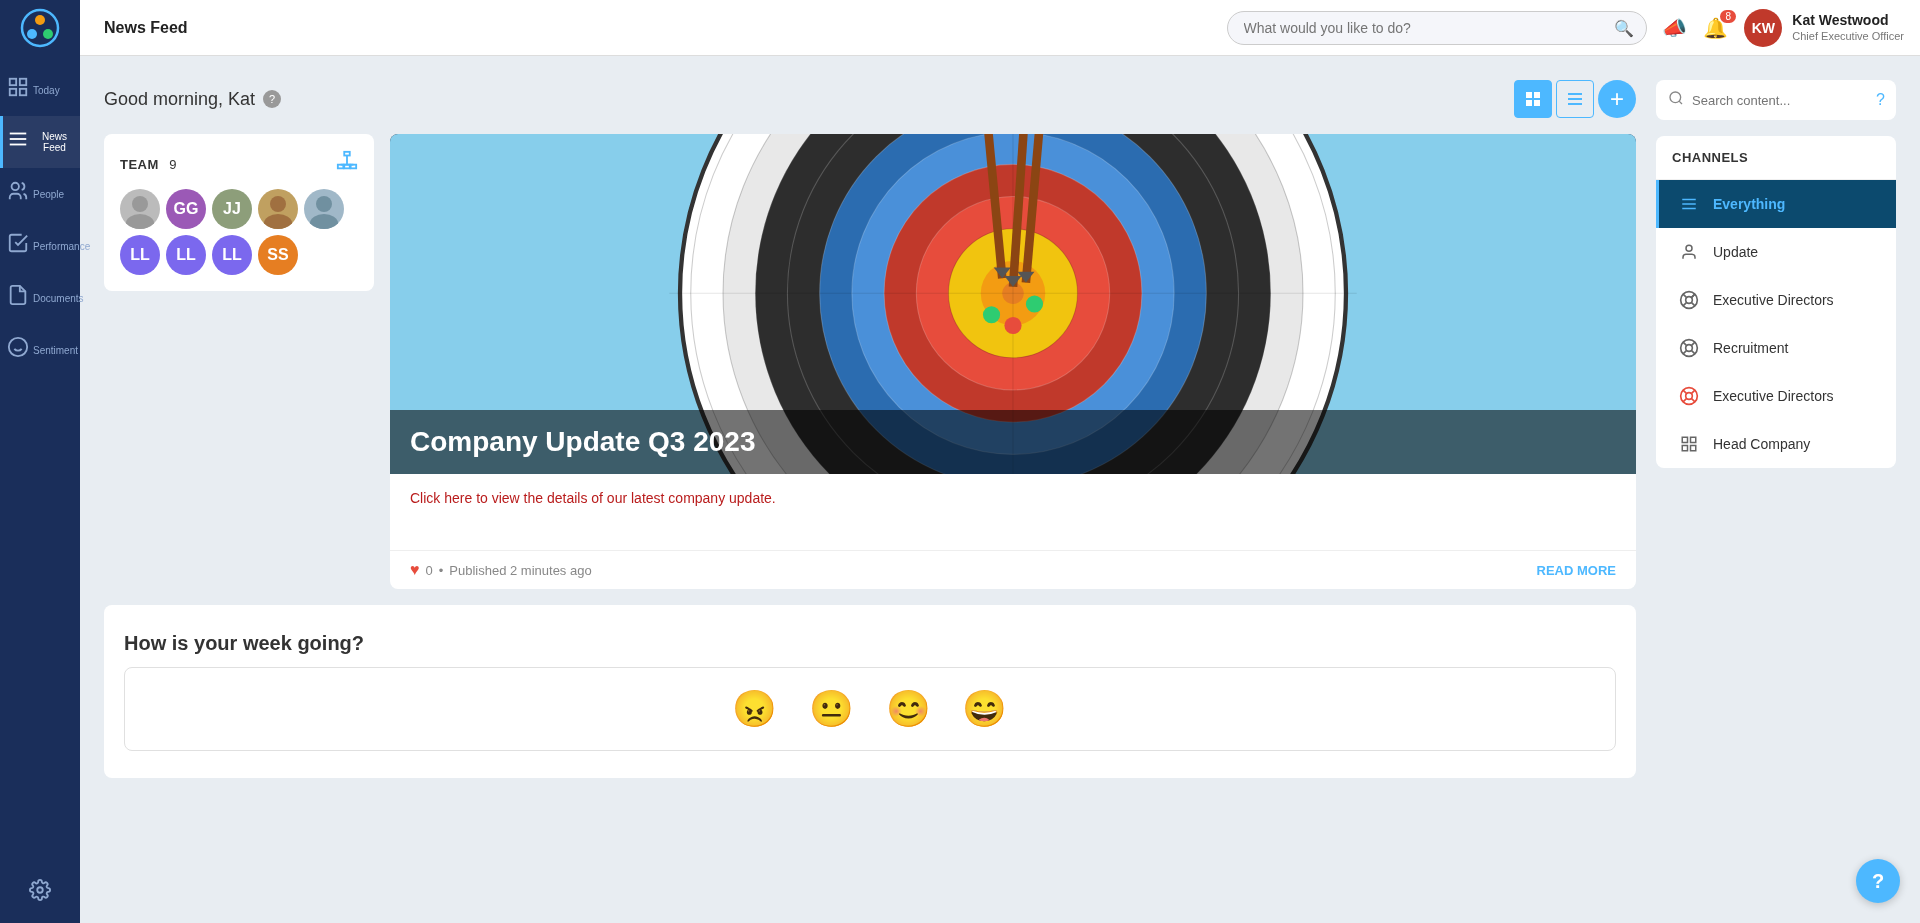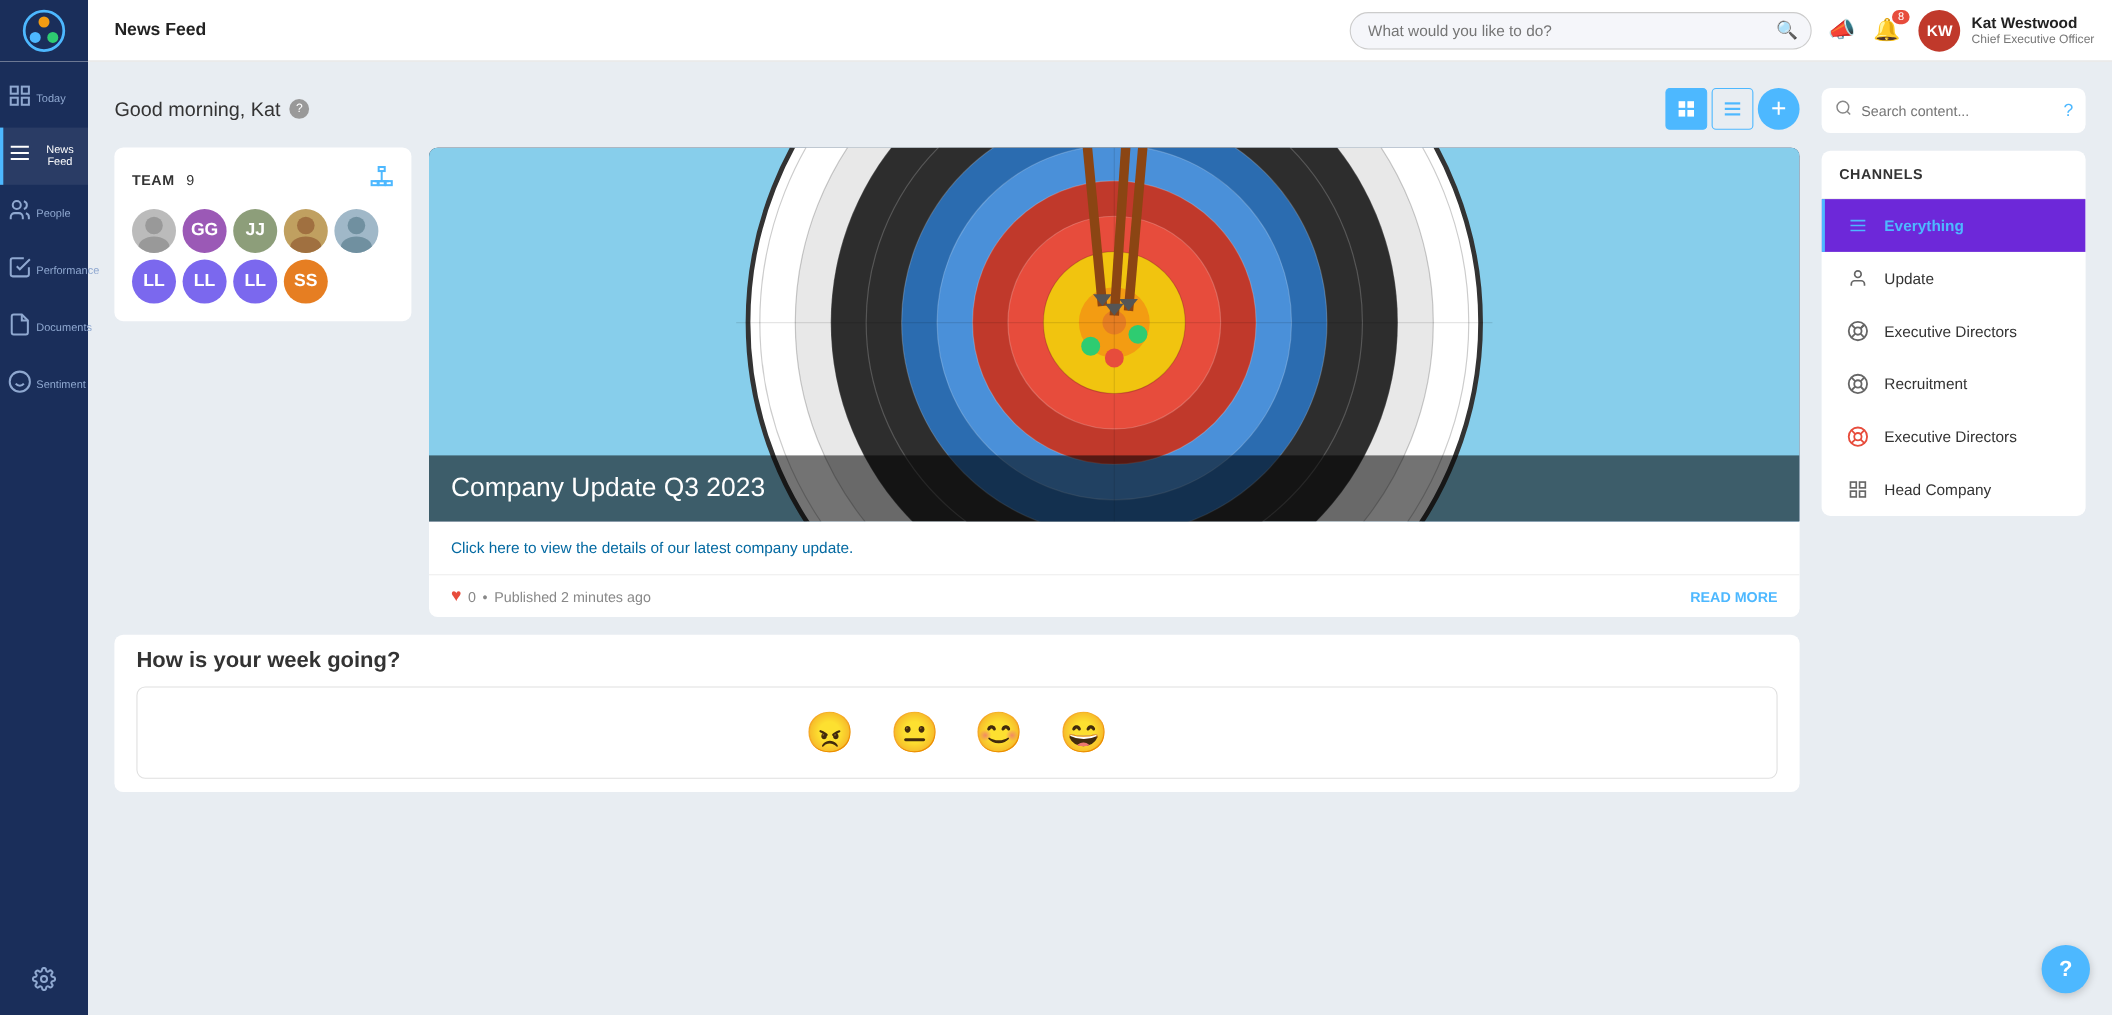--- a/index.html
+++ b/index.html
@@ -126,34 +126,34 @@
     }
     .news-image {
       width: 100%; height: 340px; object-fit: cover;
       background: linear-gradient(135deg, #1a1a2e 0%, #16213e 50%, #0f3460 100%);
       position: relative; overflow: hidden;
     }
     .news-title-overlay {
       position: absolute; bottom: 0; left: 0; right: 0;
       background: rgba(0,0,0,0.55); padding: 16px 20px;
     }
-    .news-title { font-size: 24px; font-weight: 400; color: #fff; }
+    .news-title { font-size: 28px; font-weight: 700; color: #fff; }
     .news-body { padding: 16px 20px; }
-    .news-desc { font-size: 14px; color: #0369a1; margin-bottom: 0; }
+    .news-desc { font-size: 14px; color: #b91c1c; margin-bottom: 28px; }
     .news-footer {
       display: flex; align-items: center; justify-content: space-between;
       padding: 10px 20px; border-top: 1px solid #eee;
     }
     .news-footer-left { display: flex; align-items: center; gap: 6px; color: #888; font-size: 13px; }
     .heart-icon { color: #e74c3c; font-size: 16px; }
     .read-more { color: #4db8ff; font-size: 13px; font-weight: 600; cursor: pointer; text-decoration: none; }
 
     
     .survey-card {
-      background: #fff; border-radius: 8px; padding: 12px 20px; margin-top: 16px;
+      background: #fff; border-radius: 8px; padding: 27px 20px; margin-top: 16px;
     }
     .survey-title { font-size: 20px; font-weight: 600; color: #333; margin-bottom: 12px; }
     .survey-question { font-size: 14px; color: #555; margin-bottom: 16px; }
     .survey-emojis {
       display: flex; justify-content: center; gap: 32px;
       border: 1px solid #e0e0e0; border-radius: 8px; padding: 20px;
     }
     .emoji-btn { font-size: 36px; cursor: pointer; border: none; background: transparent; }
 
     
@@ -166,21 +166,21 @@
       border: none; outline: none; font-size: 13px; color: #888; flex: 1; background: transparent;
     }
     .search-help-icon { color: #4db8ff; font-size: 16px; cursor: pointer; }
 
     .channels-box { background: #fff; border-radius: 8px; overflow: hidden; }
     .channels-header { padding: 14px 16px; font-size: 13px; font-weight: 700; color: #333; letter-spacing: 0.5px; border-bottom: 1px solid #f0f0f0; }
     .channel-item {
       display: flex; align-items: center; gap: 10px; padding: 10px 16px;
       cursor: pointer; border-left: 3px solid transparent;
     }
-    .channel-item.active { border-left: 3px solid #4db8ff; background: #6d28d9; }
+    .channel-item.active { border-left: 3px solid #4db8ff; background: #0c4a6e; }
     .channel-icon { width: 28px; height: 28px; display: flex; align-items: center; justify-content: center; font-size: 18px; color: #4db8ff; }
     .channel-label { font-size: 14px; color: #333; }
     .channel-item.active .channel-label { color: #4db8ff; font-weight: 600; }
 
     
     .help-fab {
       position: fixed; bottom: 20px; right: 20px;
       width: 44px; height: 44px; border-radius: 50%;
       background: #4db8ff; color: #fff; font-size: 20px; font-weight: 700;
       display: flex; align-items: center; justify-content: center;

